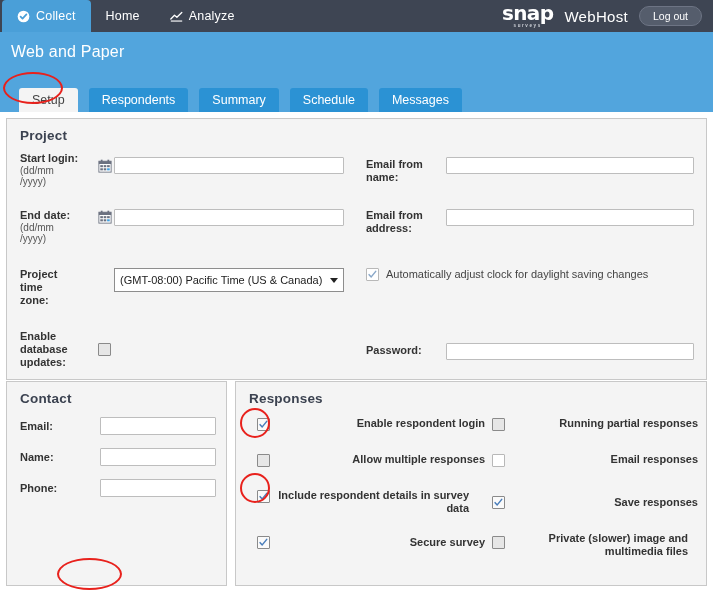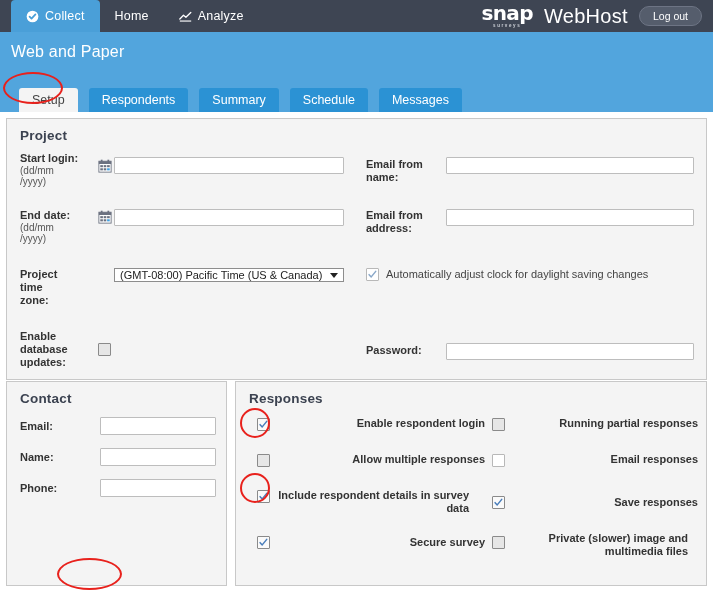--- a/index.html
+++ b/index.html
@@ -21,21 +21,21 @@
   .topbar {
     height: 32px;
     background: #3e4553;
     display: flex;
     align-items: stretch;
     position: relative;
   }
   .topnav {
     display: flex;
     align-items: stretch;
-    padding-left: 11px;
+    padding-left: 2px;
   }
   .topnav-item {
     display: flex;
     align-items: center;
     gap: 6px;
     padding: 0 15px;
     color: #ffffff;
     font-size: 12.5px;
     letter-spacing: .2px;
     cursor: pointer;
@@ -69,21 +69,21 @@
   }
   .logo-sub {
     font-size: 4.5px;
     letter-spacing: 1.6px;
     color: #cfd3da;
     margin-top: 1px;
     font-weight: bold;
   }
   .webhost {
     color: #ffffff;
-    font-size: 20px;
+    font-size: 15px;
     letter-spacing: .3px;
   }
   .logout-btn {
     background: #555d6c;
     color: #ffffff;
     border: 1px solid #6d7484;
     border-radius: 11px;
     font-size: 10.5px;
     padding: 3px 13px;
     cursor: pointer;
@@ -159,21 +159,21 @@
     box-sizing: border-box;
     outline: none;
     font-family: "Liberation Sans", sans-serif;
     font-size: 11px;
     padding: 0 3px;
     border-radius: 1px;
   }
   .sel {
     border: 1px solid #8d8d8d;
     background: #ffffff;
-    height: 14px;
+    height: 24px;
     box-sizing: border-box;
     font-family: "Liberation Sans", sans-serif;
     font-size: 11px;
     display: flex;
     align-items: center;
     justify-content: space-between;
     padding: 0 5px 0 5px;
     color: #222222;
     cursor: pointer;
   }

